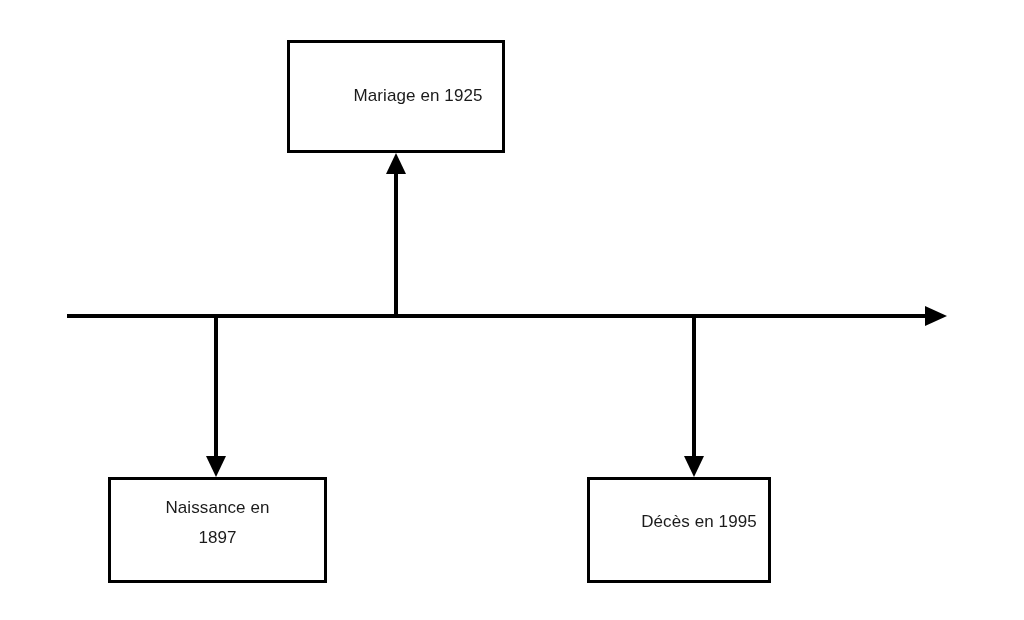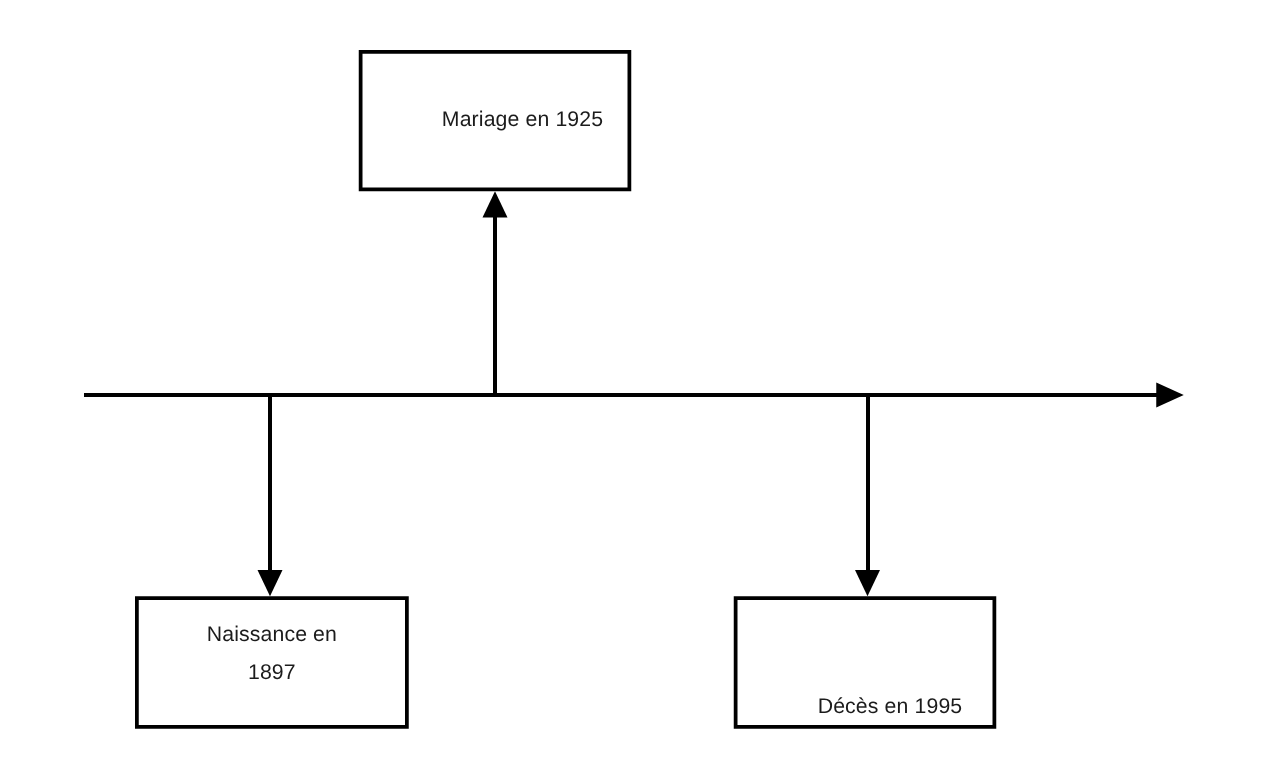--- a/index.html
+++ b/index.html
@@ -61,23 +61,23 @@
     height: 106px;
     align-items: flex-start;
   }
   #box-naissance .event-label {
     margin-top: 13px;
     width: 100%;
   }
   #box-deces {
     left: 587px;
     top: 477px;
-    width: 210px;
+    width: 184px;
     height: 106px;
-    align-items: flex-end;
+    align-items: flex-start;
     padding-left: 40px;
   }
   #box-deces .event-label {
     margin-top: 27px;
     width: 100%;
   }
 </style>
 </head>
 <body>
 

